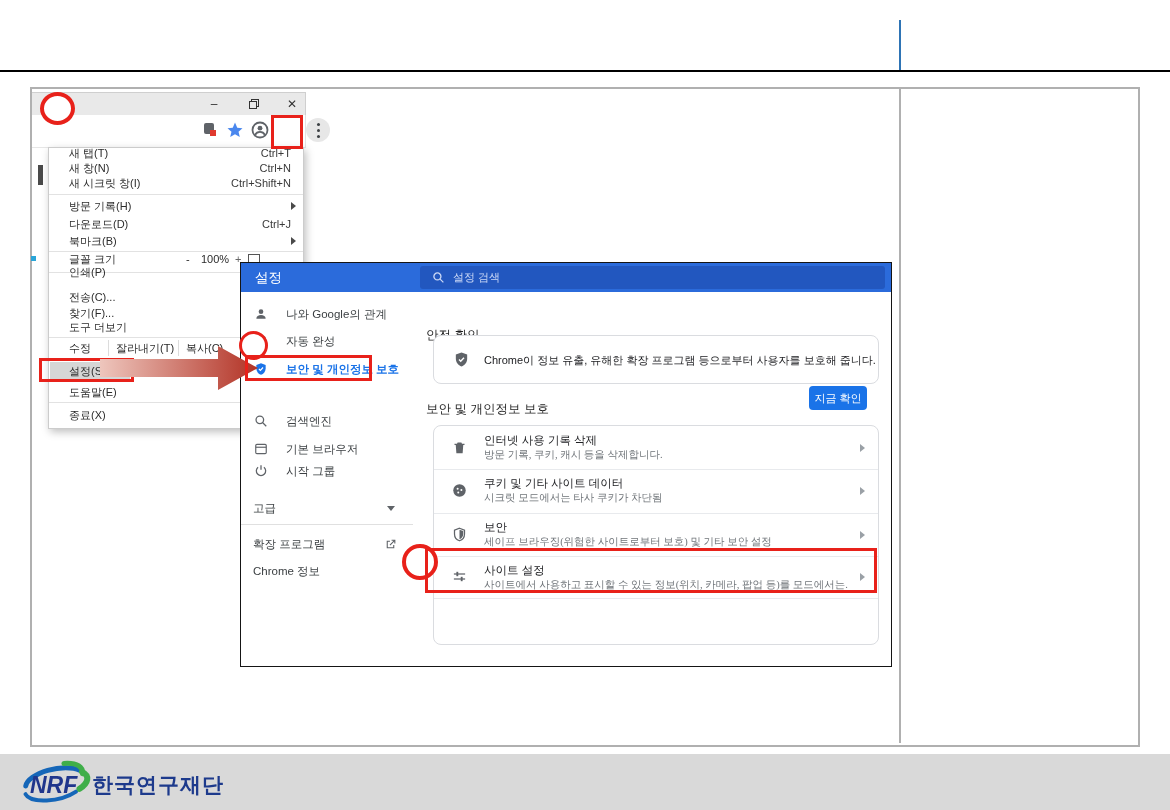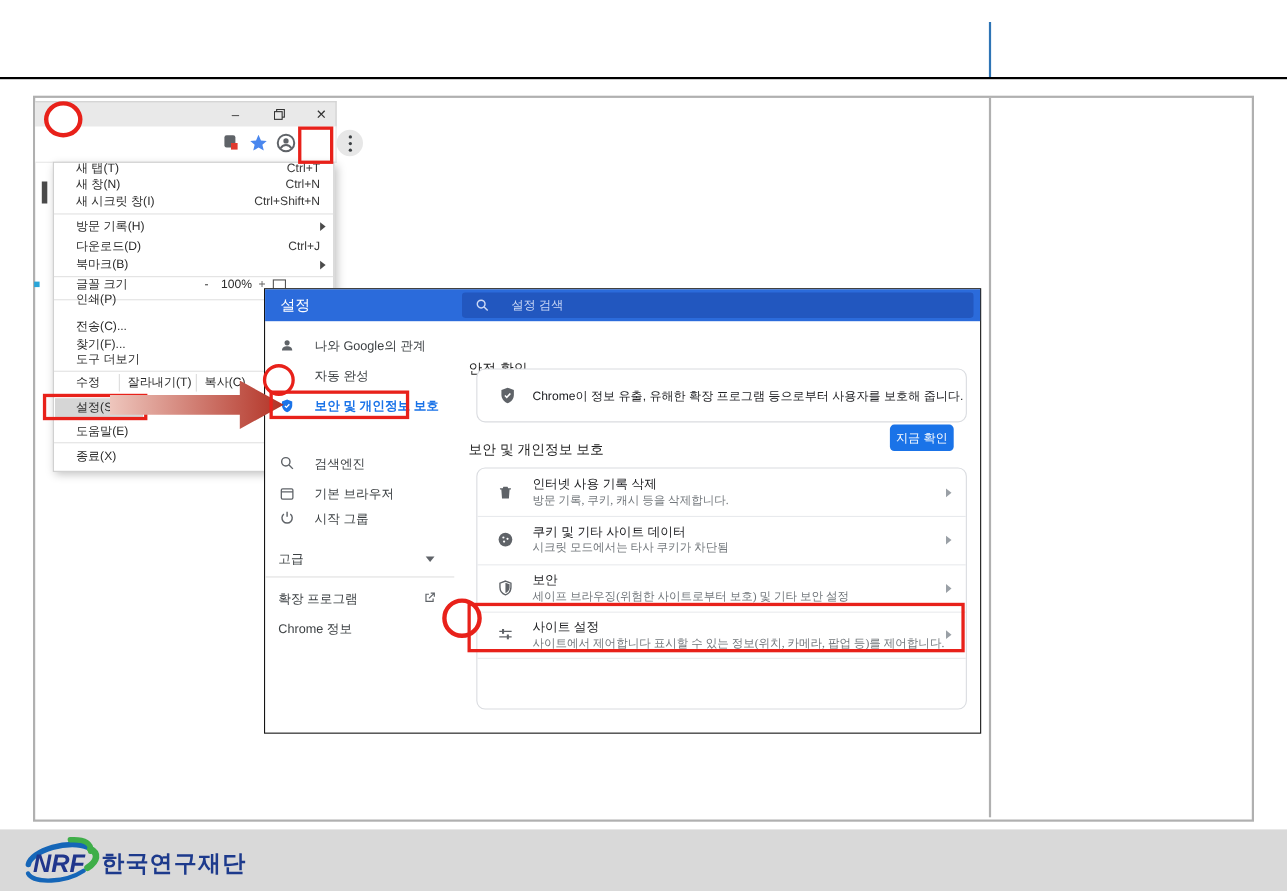--- a/index.html
+++ b/index.html
@@ -43,21 +43,21 @@
             border-top:4px solid transparent;border-bottom:4px solid transparent;}
   .zoombox{position:absolute;width:10px;height:9px;border:1.5px solid #555;}
   .sel-hl{position:absolute;left:1px;top:214px;width:80px;height:18px;background:#d6d6d6;}
 
   
   .sw{left:240px;top:262px;width:650px;height:403px;background:#fff;border:1.5px solid #151515;z-index:20;}
   .sw-header{position:absolute;left:0;top:0;width:100%;height:29px;background:#2b6bdb;}
   .sw-title{position:absolute;left:14px;top:0;height:29px;line-height:29px;color:#fff;font-size:13.5px;}
   .sw-search{position:absolute;left:179px;top:3px;width:465px;height:23px;background:#2257bf;
              border-radius:3px;display:flex;align-items:center;}
-  .sw-search .ph{color:#ccd9f6;font-size:11px;margin-left:20px;}
+  .sw-search .ph{color:#ccd9f6;font-size:11px;margin-left:8px;}
   .side-item{position:absolute;left:0;width:180px;height:22px;display:flex;align-items:center;}
   .side-item .si-icon{position:absolute;left:13px;width:14px;height:14px;}
   .side-item .si-lbl{position:absolute;left:45px;font-size:11.5px;color:#3c4043;white-space:nowrap;}
   .side-item.noicon .si-lbl{left:12px;}
   .side-item.selected .si-lbl{color:#1a73e8;font-weight:bold;}
   .side-div{position:absolute;left:0px;top:261px;width:172px;height:1px;background:#e0e0e0;}
   .caret-down{position:absolute;left:146px;top:9px;width:0;height:0;border-top:5px solid #5f6368;
               border-left:4px solid transparent;border-right:4px solid transparent;}
 
   .sec-h{position:absolute;font-size:12.5px;color:#1f1f1f;}
@@ -337,21 +337,21 @@
       <div class="crow" style="top:130px;height:42px;">
         <span class="ci">
           <svg width="15" height="15" viewBox="0 0 24 24">
             <line x1="3" y1="8" x2="21" y2="8" stroke="#5f6368" stroke-width="2"></line>
             <rect x="7" y="4.5" width="3" height="7" fill="#5f6368"></rect>
             <line x1="3" y1="16" x2="21" y2="16" stroke="#5f6368" stroke-width="2"></line>
             <rect x="14" y="12.5" width="3" height="7" fill="#5f6368"></rect>
           </svg>
         </span>
         <span class="t1">사이트 설정</span>
-        <span class="t2">사이트에서 제어합니다 표시할 수 있는 정보(위치, 카메라, 팝업 등)를 제어합니다.</span>
+        <span class="t2">사이트에서 사용하고 표시할 수 있는 정보(위치, 카메라, 팝업 등)를 모드에서는.</span>
         <span class="chev"></span>
       </div>
       <div class="crow-div" style="top:172px;"></div>
     </div>
   </div>
 
   <div class="abs ann red-circle" style="left:40px;top:92px;width:27px;height:25px;"></div>
   <div class="abs ann red-box" style="left:271px;top:115px;width:26px;height:28px;"></div>
   <div class="abs ann red-box" style="left:39px;top:358px;width:89px;height:18px;"></div>
 

